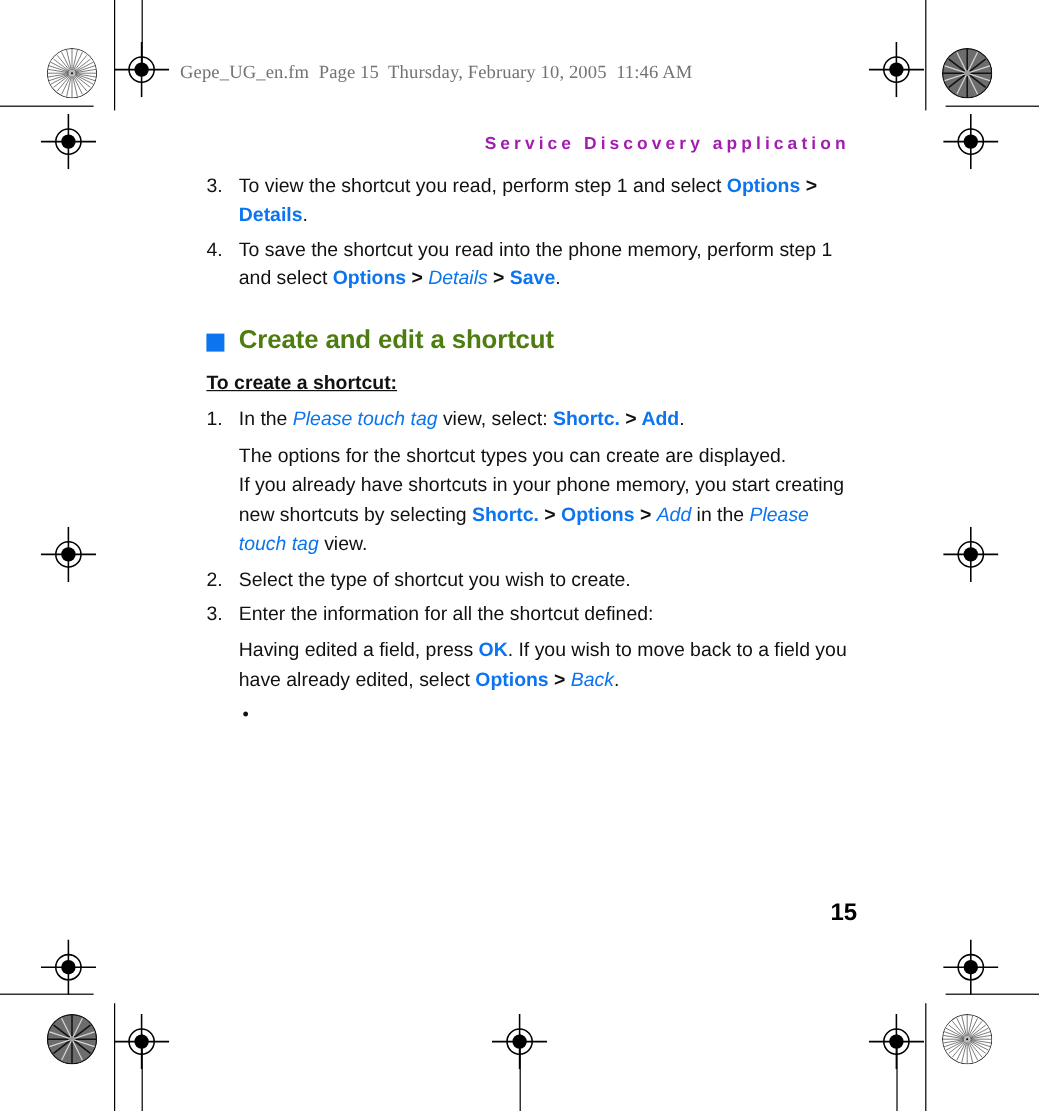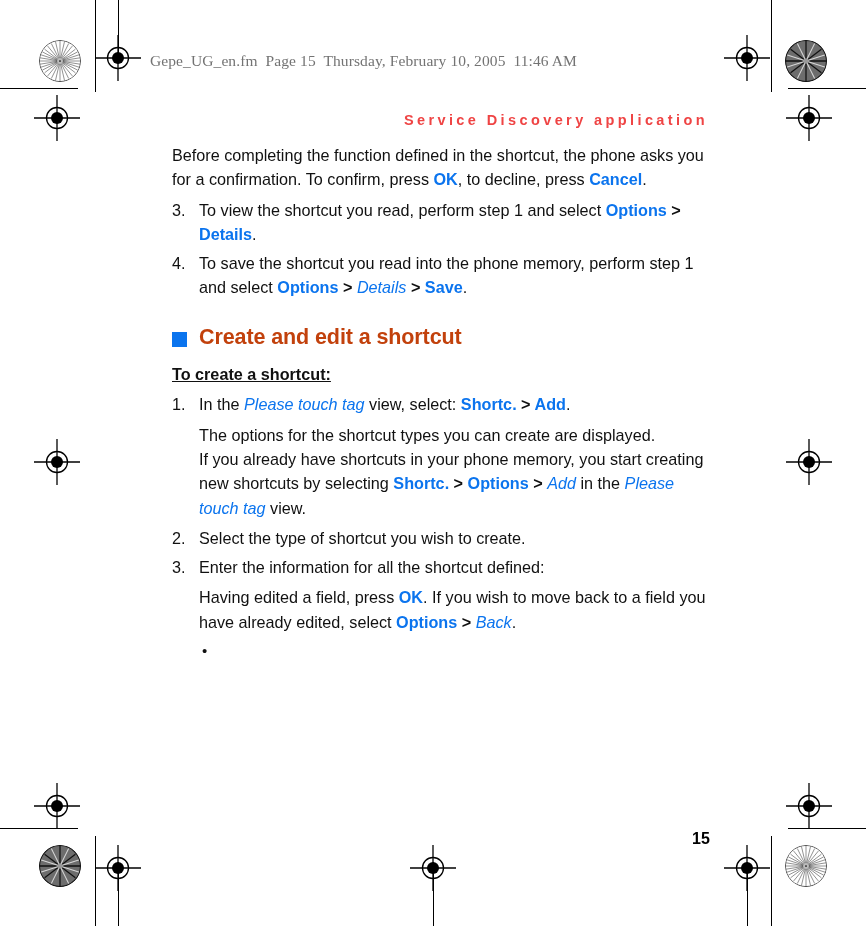--- a/index.html
+++ b/index.html
@@ -52,21 +52,21 @@
 
   
   .running-head {
     position: absolute;
     right: 158px;
     top: 112px;
     font-family: "Liberation Sans", sans-serif;
     font-size: 14.5px;
     font-weight: 700;
     letter-spacing: 3.4px;
-    color: #ef4444;
+    color: #a21caf;
     white-space: nowrap;
   }
 
   
   .content {
     position: absolute;
     left: 172px;
     top: 143px;
     width: 540px;
     font-size: 16.2px;
@@ -107,43 +107,43 @@
     font-size: 15px;
   }
 
   
   .h2 {
     position: relative;
     margin: 26px 0 12px 0;
     padding-left: 27px;
     font-size: 21.5px;
     font-weight: 700;
-    color: #c2410c;
+    color: #4d7c0f;
     letter-spacing: -0.1px;
   }
   .h2 .sqr {
     position: absolute;
     left: 0;
     top: 7px;
     width: 15px;
     height: 15px;
     background: #0B74EE;
   }
 
   .ui      { color: #0B74EE; font-weight: 700; }
   .uii     { color: #0B74EE; font-style: italic; font-weight: 400; }
   .gt      { color: #111; font-weight: 700; }
   .lead    { font-weight: 700; margin-top: 8px; text-decoration: underline; }
 
   
   .folio {
     position: absolute;
     left: 692px;
-    top: 830px;
-    font-size: 16px;
+    top: 750px;
+    font-size: 20px;
     font-weight: 700;
     color: #000;
   }
 </style>
 </head>
 <body>
 
 <div class="marks">
 
   <div class="trim-h" style="left:0px;   top:88px;  width:78px;"></div>
@@ -403,21 +403,20 @@
     </svg>
   </div>
 </div>
 
 <div class="fileinfo">Gepe_UG_en.fm  Page 15  Thursday, February 10, 2005  11:46 AM</div>
 
 <div class="running-head">Service Discovery application</div>
 
 <div class="content">
 
-  <p class="para"><span>Before completing the function defined in the shortcut, the phone asks you for a confirmation. To confirm, press </span><span class="ui">OK</span><span>, to decline, press </span><span class="ui">Cancel</span><span>.</span></p>
 
   <div class="list-item">
     <span class="num">3.</span>
     <span class="list-body"><span>To view the shortcut you read, perform step 1 and select </span><span class="ui">Options</span><span class="gt"> &gt; </span><span class="ui">Details</span><span>.</span></span>
   </div>
 
   <div class="list-item">
     <span class="num">4.</span>
     <span class="list-body"><span>To save the shortcut you read into the phone memory, perform step 1 and select </span><span class="ui">Options</span><span class="gt"> &gt; </span><span class="uii">Details</span><span class="gt"> &gt; </span><span class="ui">Save</span><span>.</span></span>
   </div>

